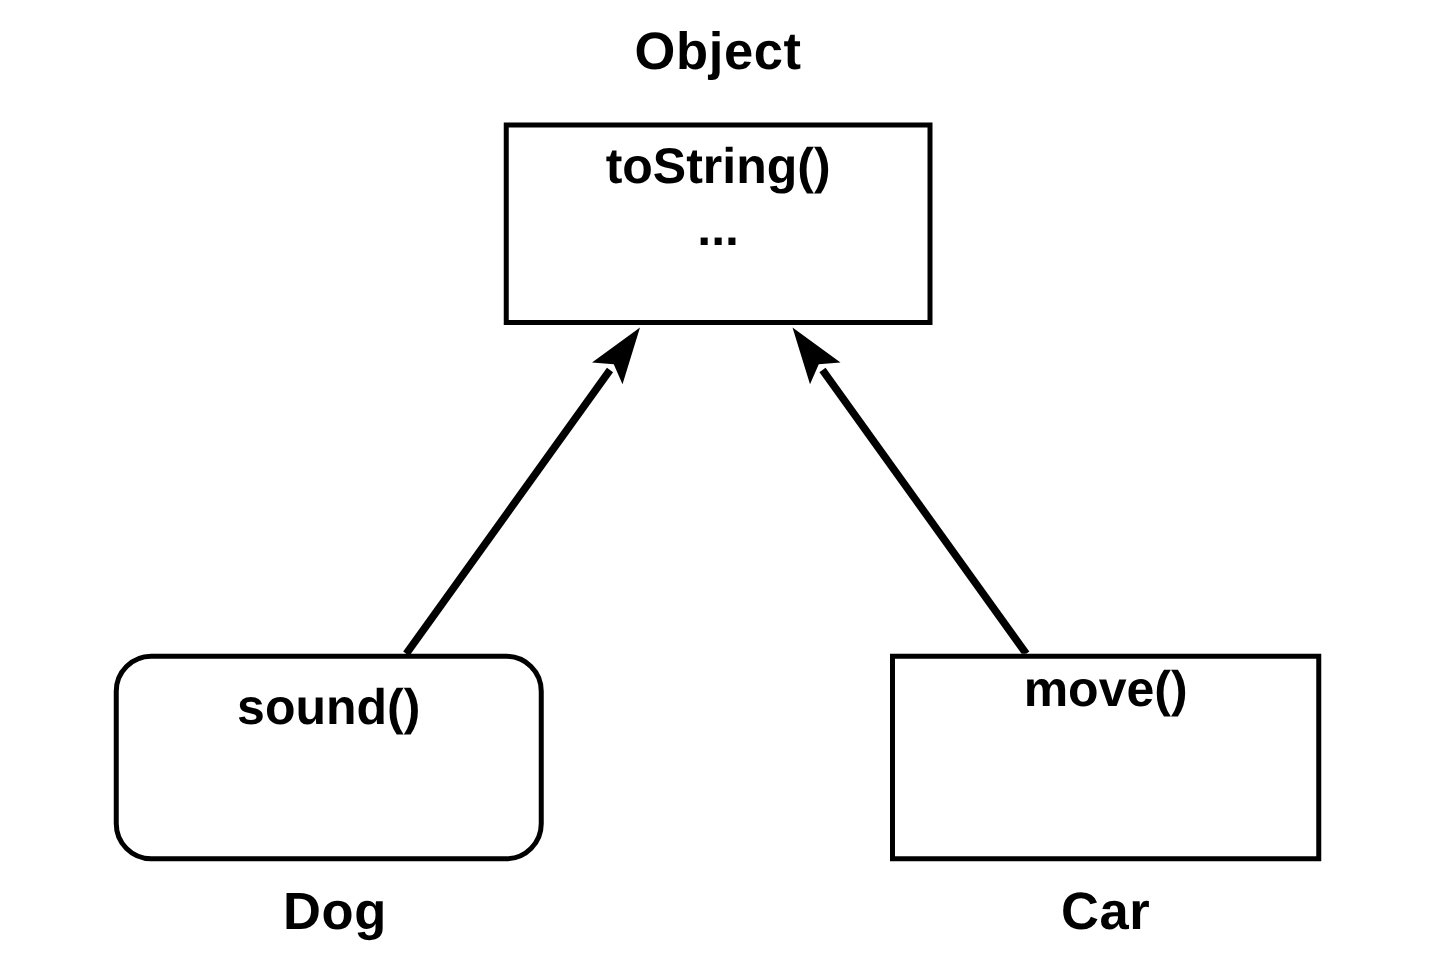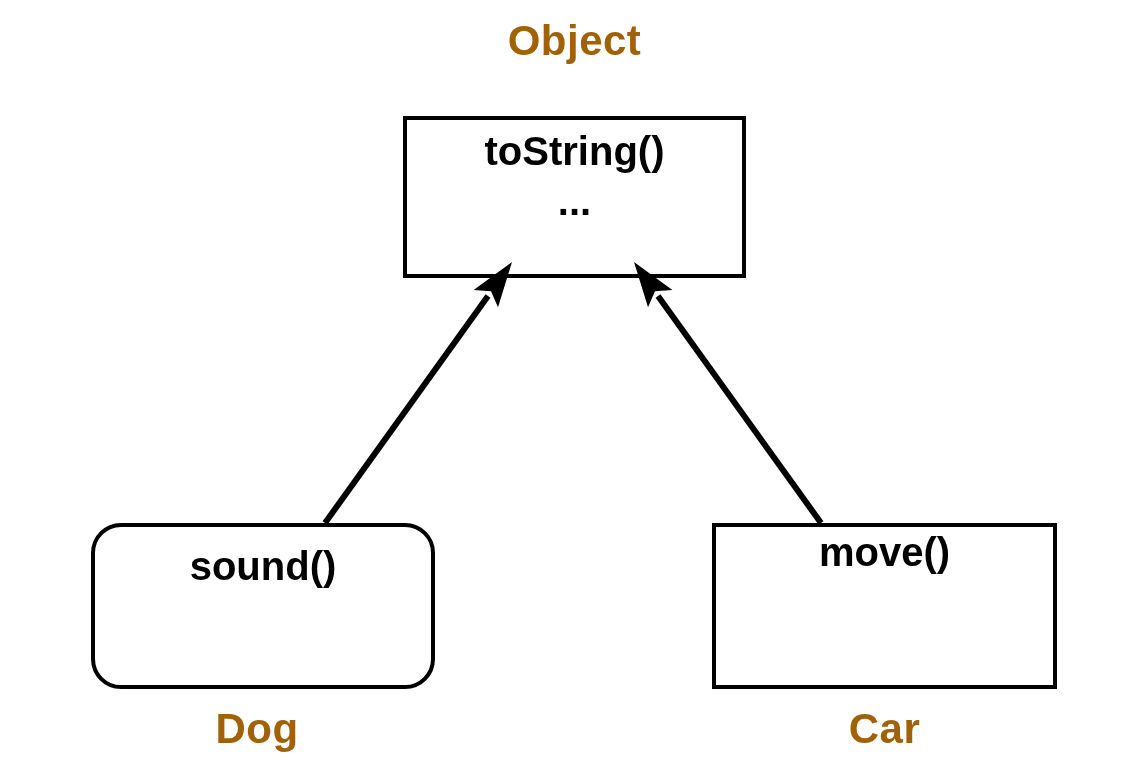--- a/index.html
+++ b/index.html
@@ -14,40 +14,40 @@
     background: #ffffff;
     overflow: hidden;
     font-family: "Liberation Sans", "DejaVu Sans", sans-serif;
     font-weight: bold;
   }
   .class-label {
     position: absolute;
     text-align: center;
     font-size: 42px;
     line-height: 50px;
-    color: #a16207;
+    color: #000000;
     letter-spacing: 0.5px;
   }
   .node-box {
     position: absolute;
     box-sizing: border-box;
     border: 4px solid #000000;
     background: #ffffff;
     text-align: center;
     color: #000000;
   }
   .method-line {
     font-size: 40px;
     line-height: 50px;
     color: #000000;
   }
-  #object-box   { left: 403px; top: 98px;  width: 343px; height: 162px; padding-top: 6px; margin-top: 18px; }
+  #object-box   { left: 403px; top: 98px;  width: 343px; height: 162px; padding-top: 6px; }
   #object-label { left: 403px; top: 16px;  width: 343px; }
   #dog-box      { left: 91px;  top: 523px; width: 344px; height: 166px; padding-top: 14px; border-radius: 30px; }
-  #dog-label    { left: 85px;  top: 704px; width: 344px; }
+  #dog-label    { left: 96px;  top: 704px; width: 344px; }
   #car-box      { left: 712px; top: 523px; width: 345px; height: 166px; }
   #car-label    { left: 712px; top: 704px; width: 345px; }
   #arrow-layer {
     position: absolute;
     left: 0; top: 0;
     width: 1148px;
     height: 778px;
     pointer-events: none;
   }
 </style>

